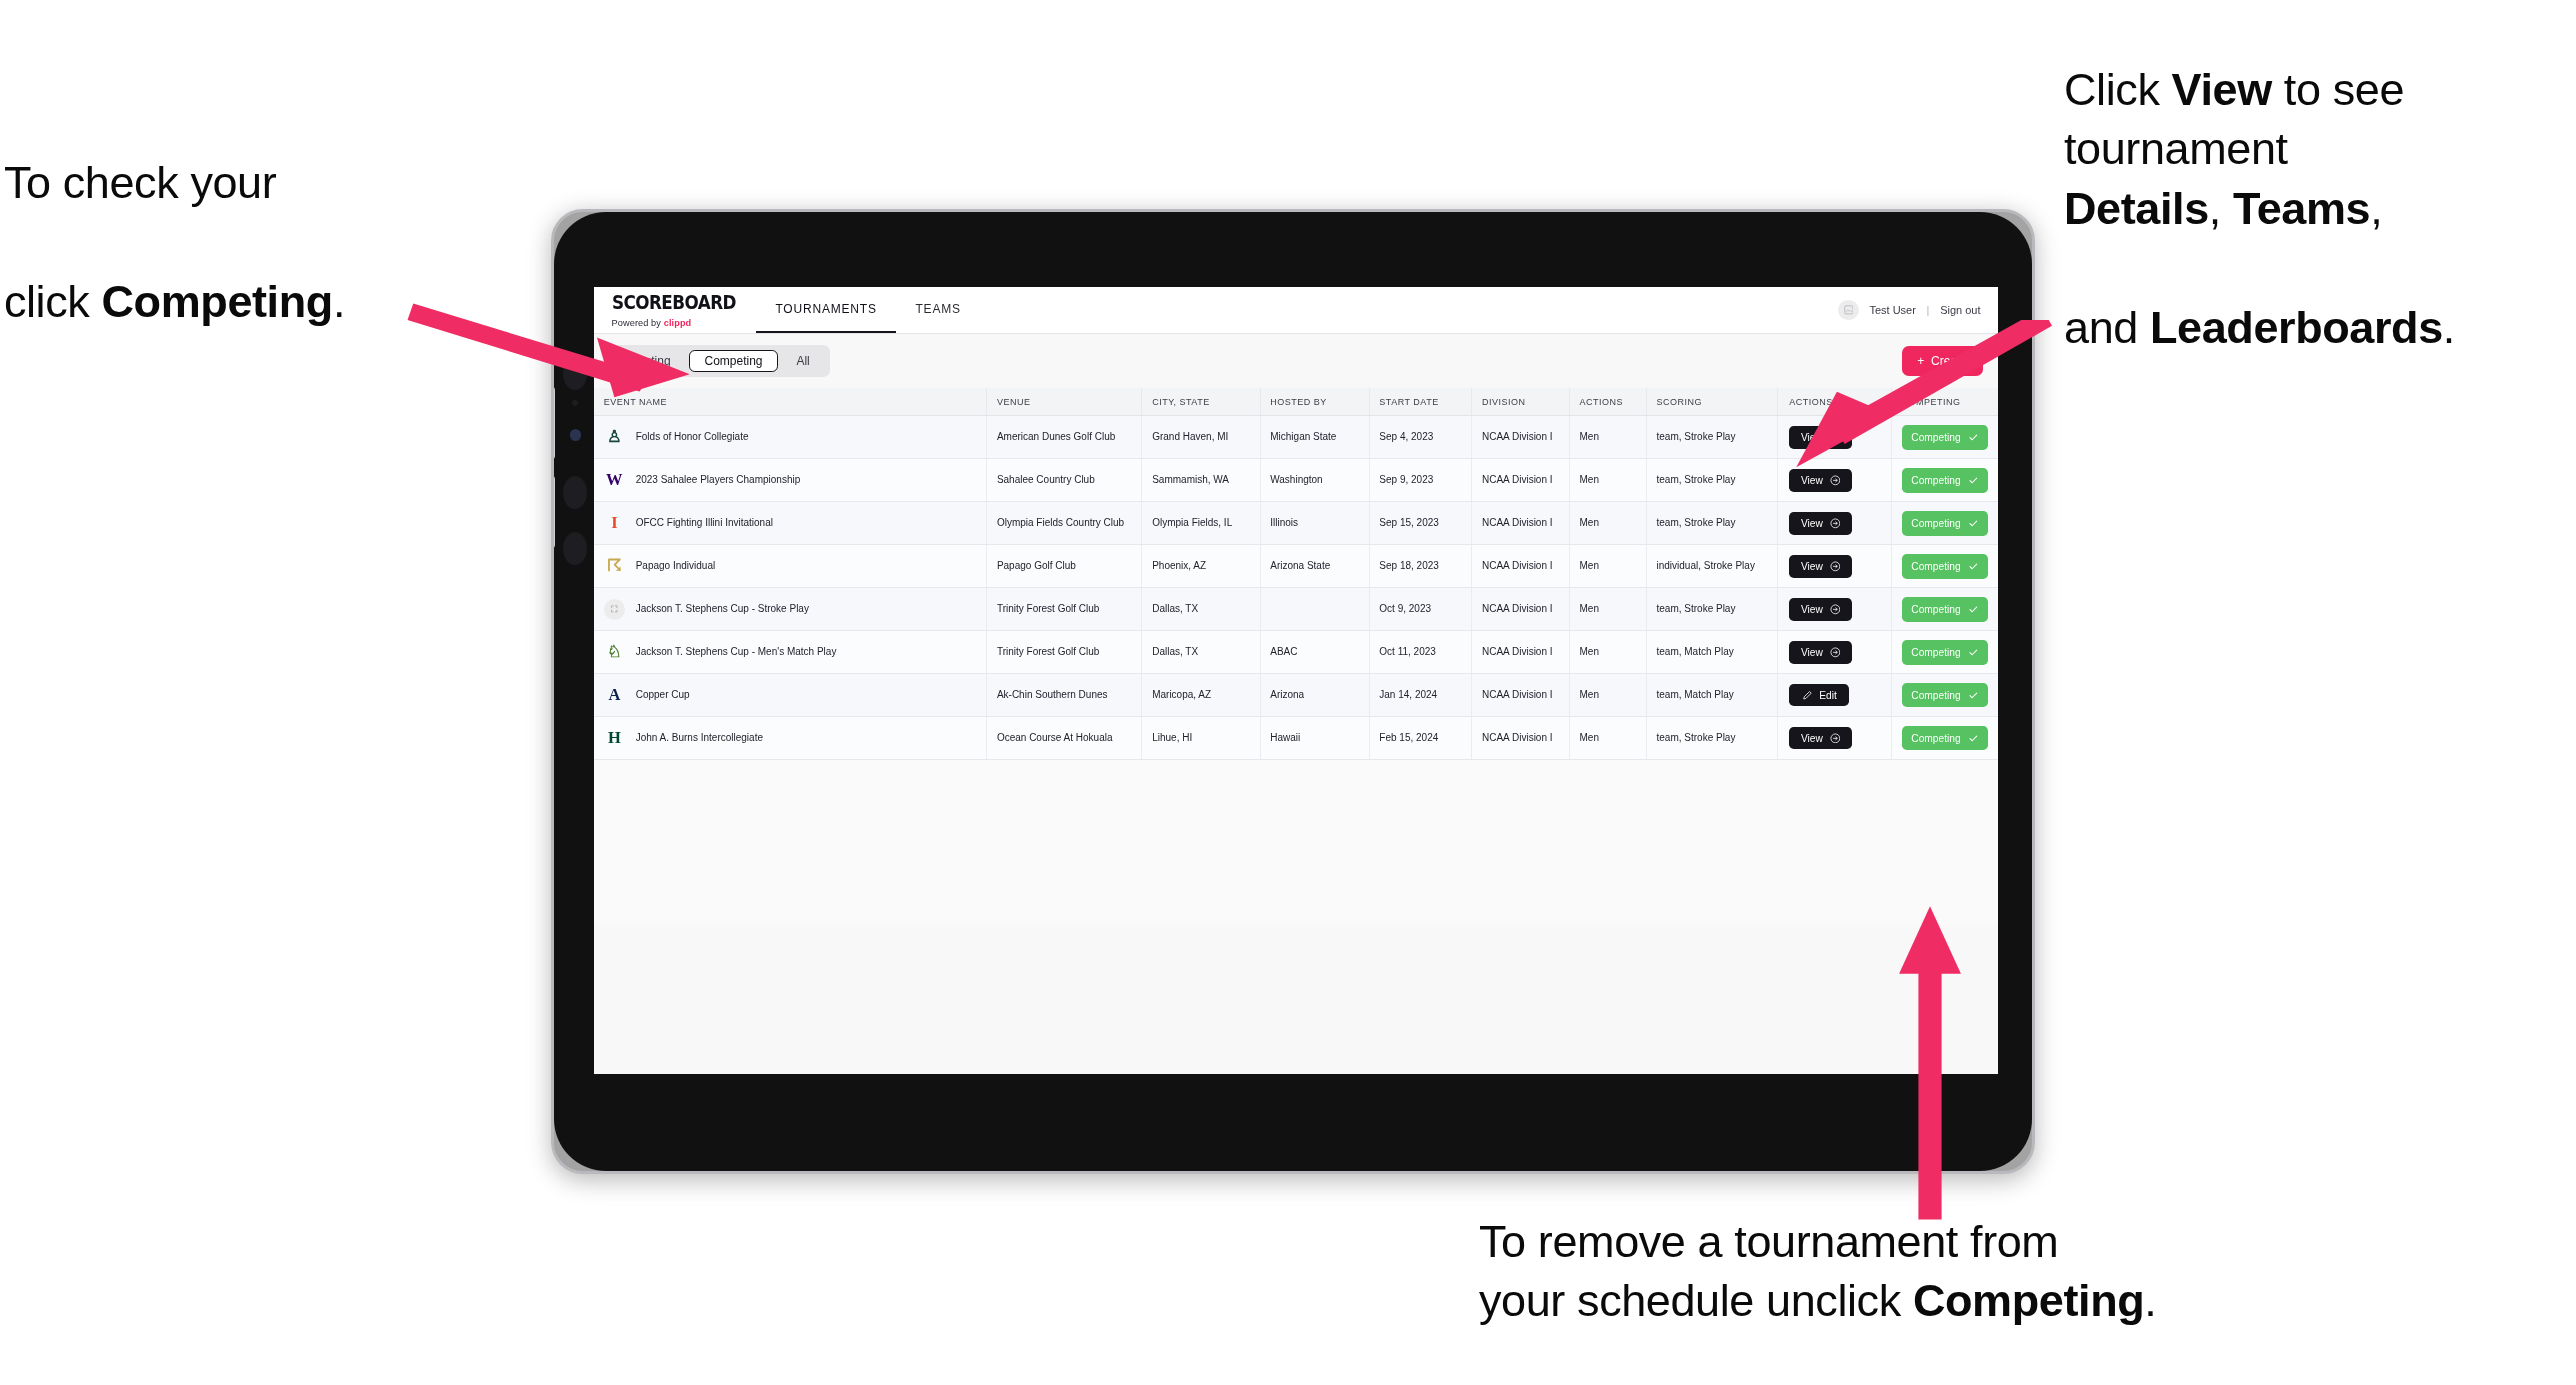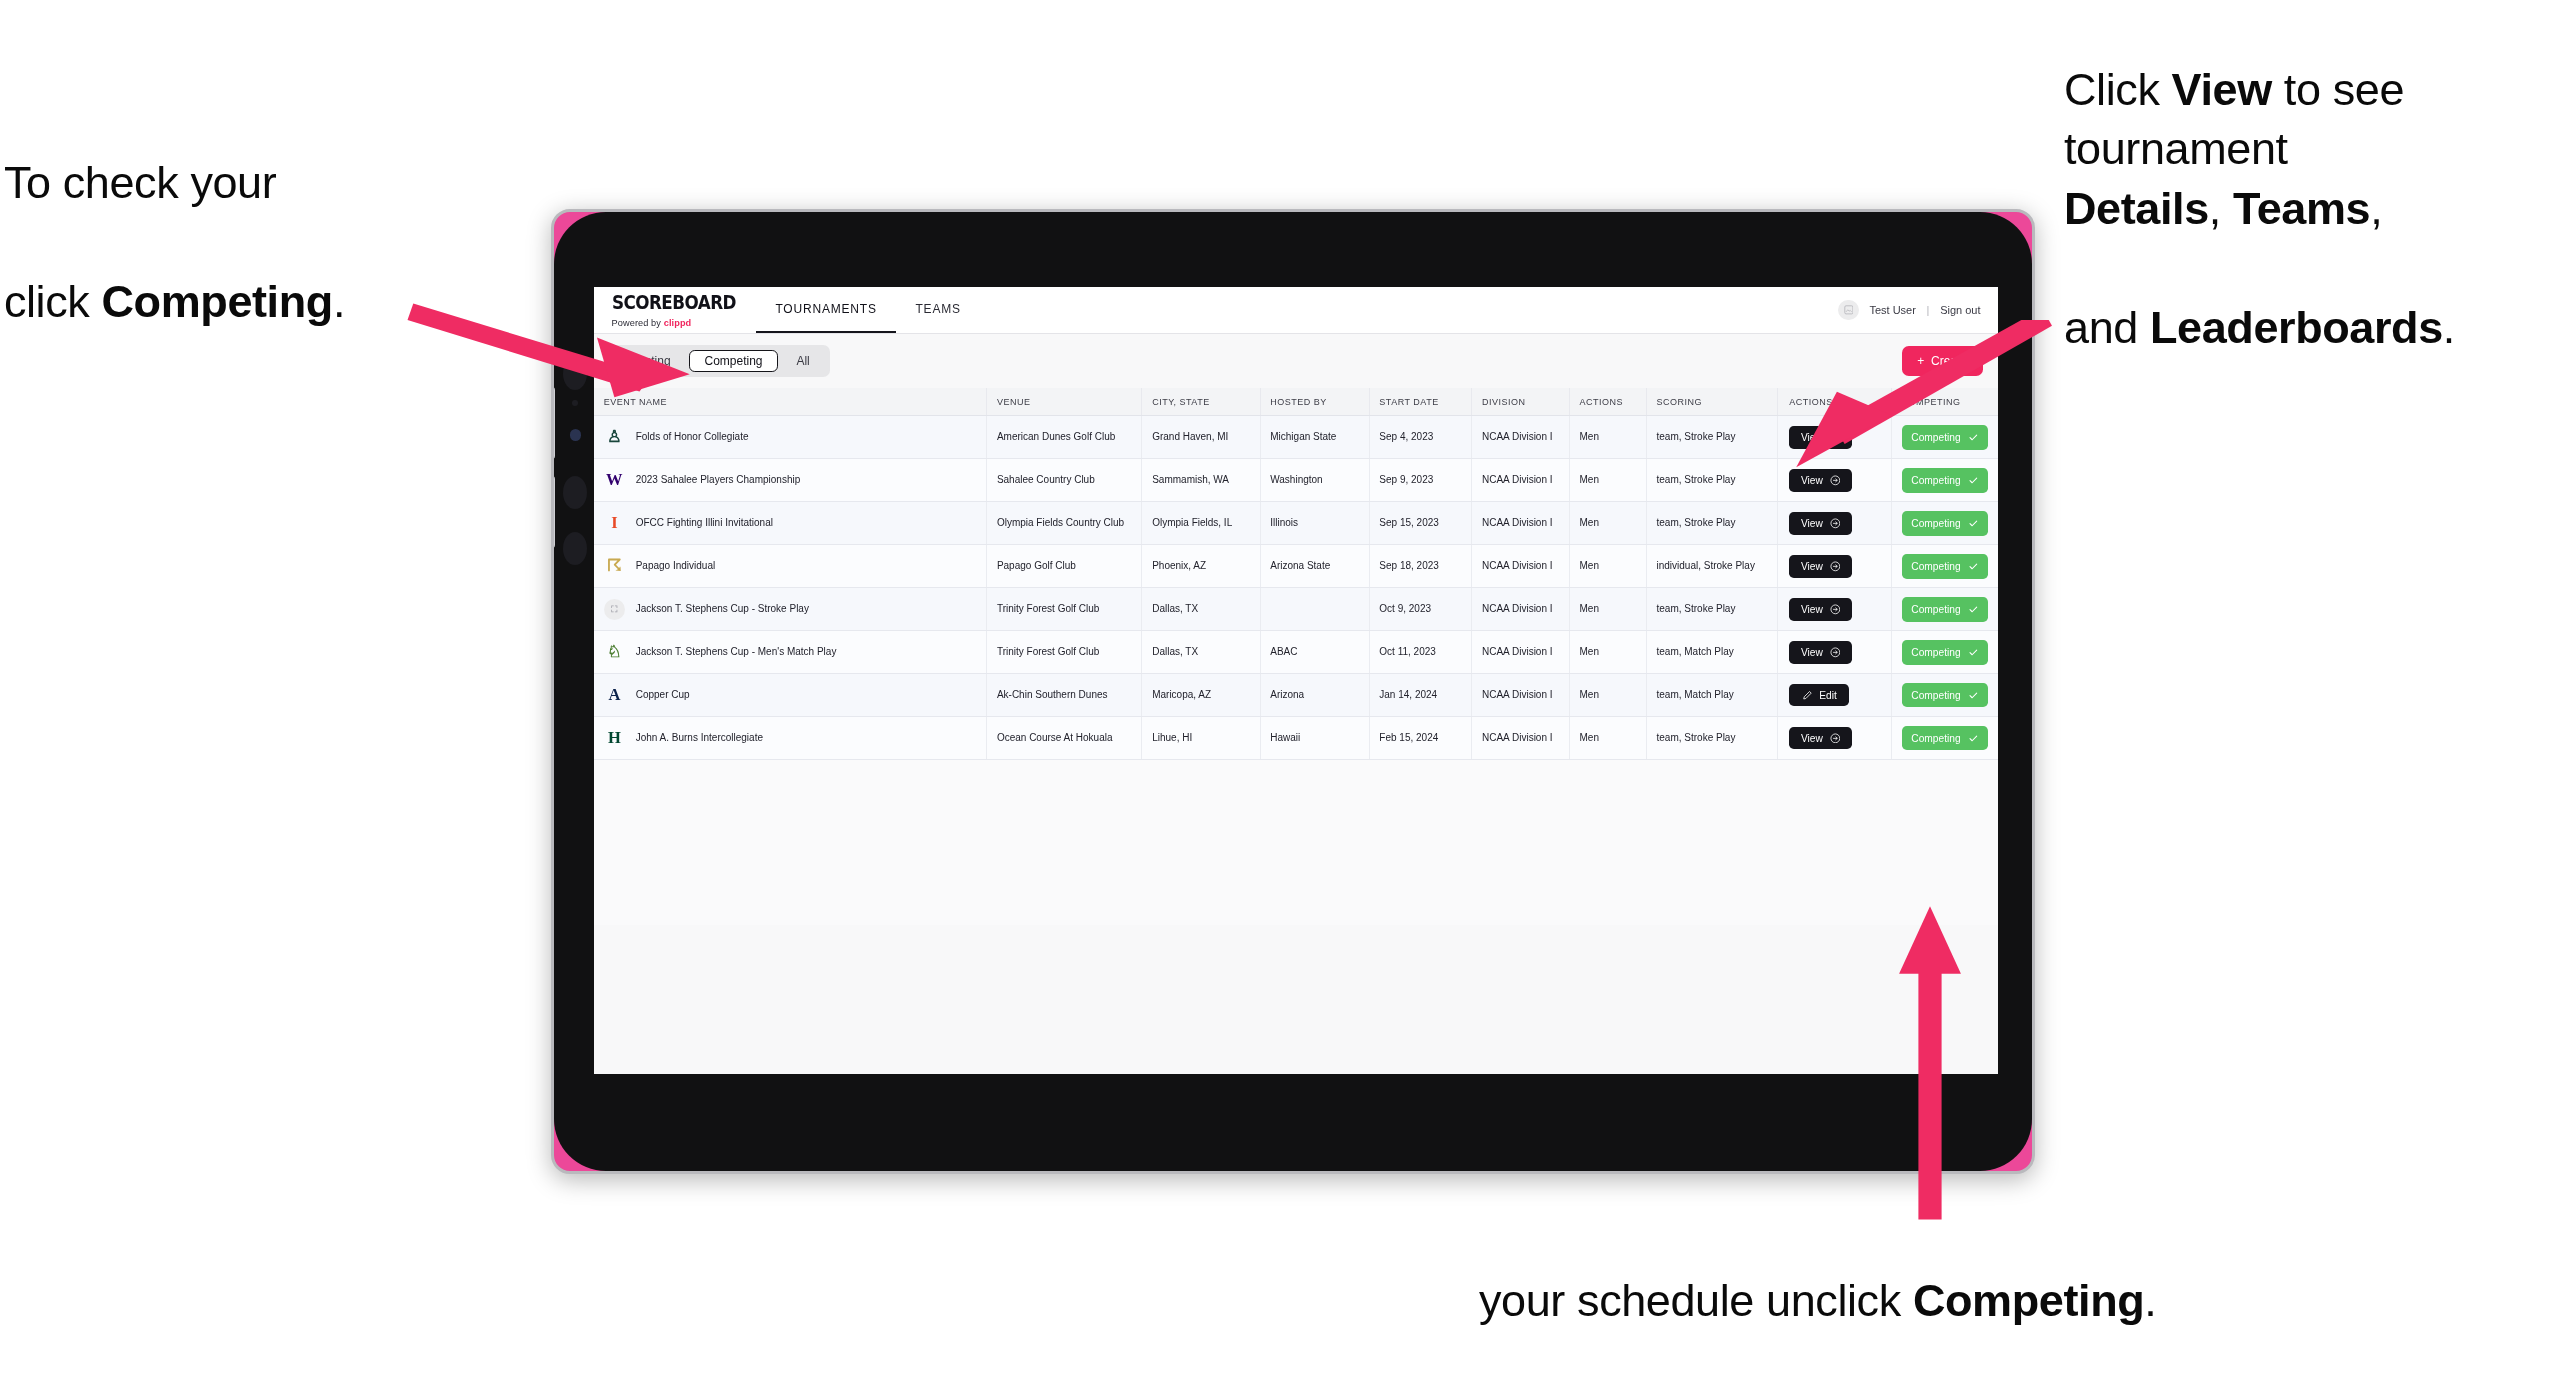--- a/index.html
+++ b/index.html
@@ -27,22 +27,22 @@
   #anno-bottom { left: 1479px; top: 1212px; width: 1067px; }
 
   
   .arrow { position: absolute; }
 
   
   #tablet {
     position: absolute;
     left: 551px; top: 209px;
     width: 1484px; height: 965px;
-    background: #ec4899;
-    border-radius: 19px;
+    background: #a3a3a3;
+    border-radius: 32px;
     border: 3.9px solid #b9b9bd;
     box-shadow: 0 5.8px 25px rgba(0,0,0,.28);
   }
   #tablet-inner {
     position: absolute; left: 0; top: 0; right: 0; bottom: 0;
     border-radius: 52px;
     background: #111112;
     overflow: hidden;
   }
   .hw-btn {
@@ -216,21 +216,21 @@
 </style>
 </head>
 <body>
 
 <div id="stage">
 
   <div class="anno" id="anno-left"><span>To check your</span><br><br><span>click </span><b>Competing</b><span>.</span></div>
 
   <div class="anno" id="anno-right"><span>Click </span><b>View</b><span> to see</span><br><span>tournament</span><br><b>Details</b><span>, </span><b>Teams</b><span>,</span><br><br><span>and </span><b>Leaderboards</b><span>.</span></div>
 
-  <div class="anno" id="anno-bottom"><br><span>your schedule unclick </span><b>Competing</b><span>.</span></div>
+  <div class="anno" id="anno-bottom"><span>To remove a tournament from</span><br><span>your schedule unclick </span><b>Competing</b><span>.</span></div>
 
   <div id="tablet">
     <div id="tablet-inner">
       <div class="hw-btn" style="top:175px;height:72px;"></div>
       <div class="hw-btn" style="top:264px;height:72px;"></div>
       <div class="cam-dot" style="left:8.7px;top:145px;width:24px;height:33px;"></div>
       <div class="cam-dot" style="left:18.4px;top:188px;width:5.8px;height:5.8px;"></div>
       <div class="cam-dot lens" style="left:15.5px;top:217px;width:11.6px;height:11.6px;"></div>
       <div class="cam-dot" style="left:8.7px;top:264px;width:24px;height:33px;"></div>
       <div class="cam-dot" style="left:8.7px;top:320px;width:24px;height:33px;"></div>

